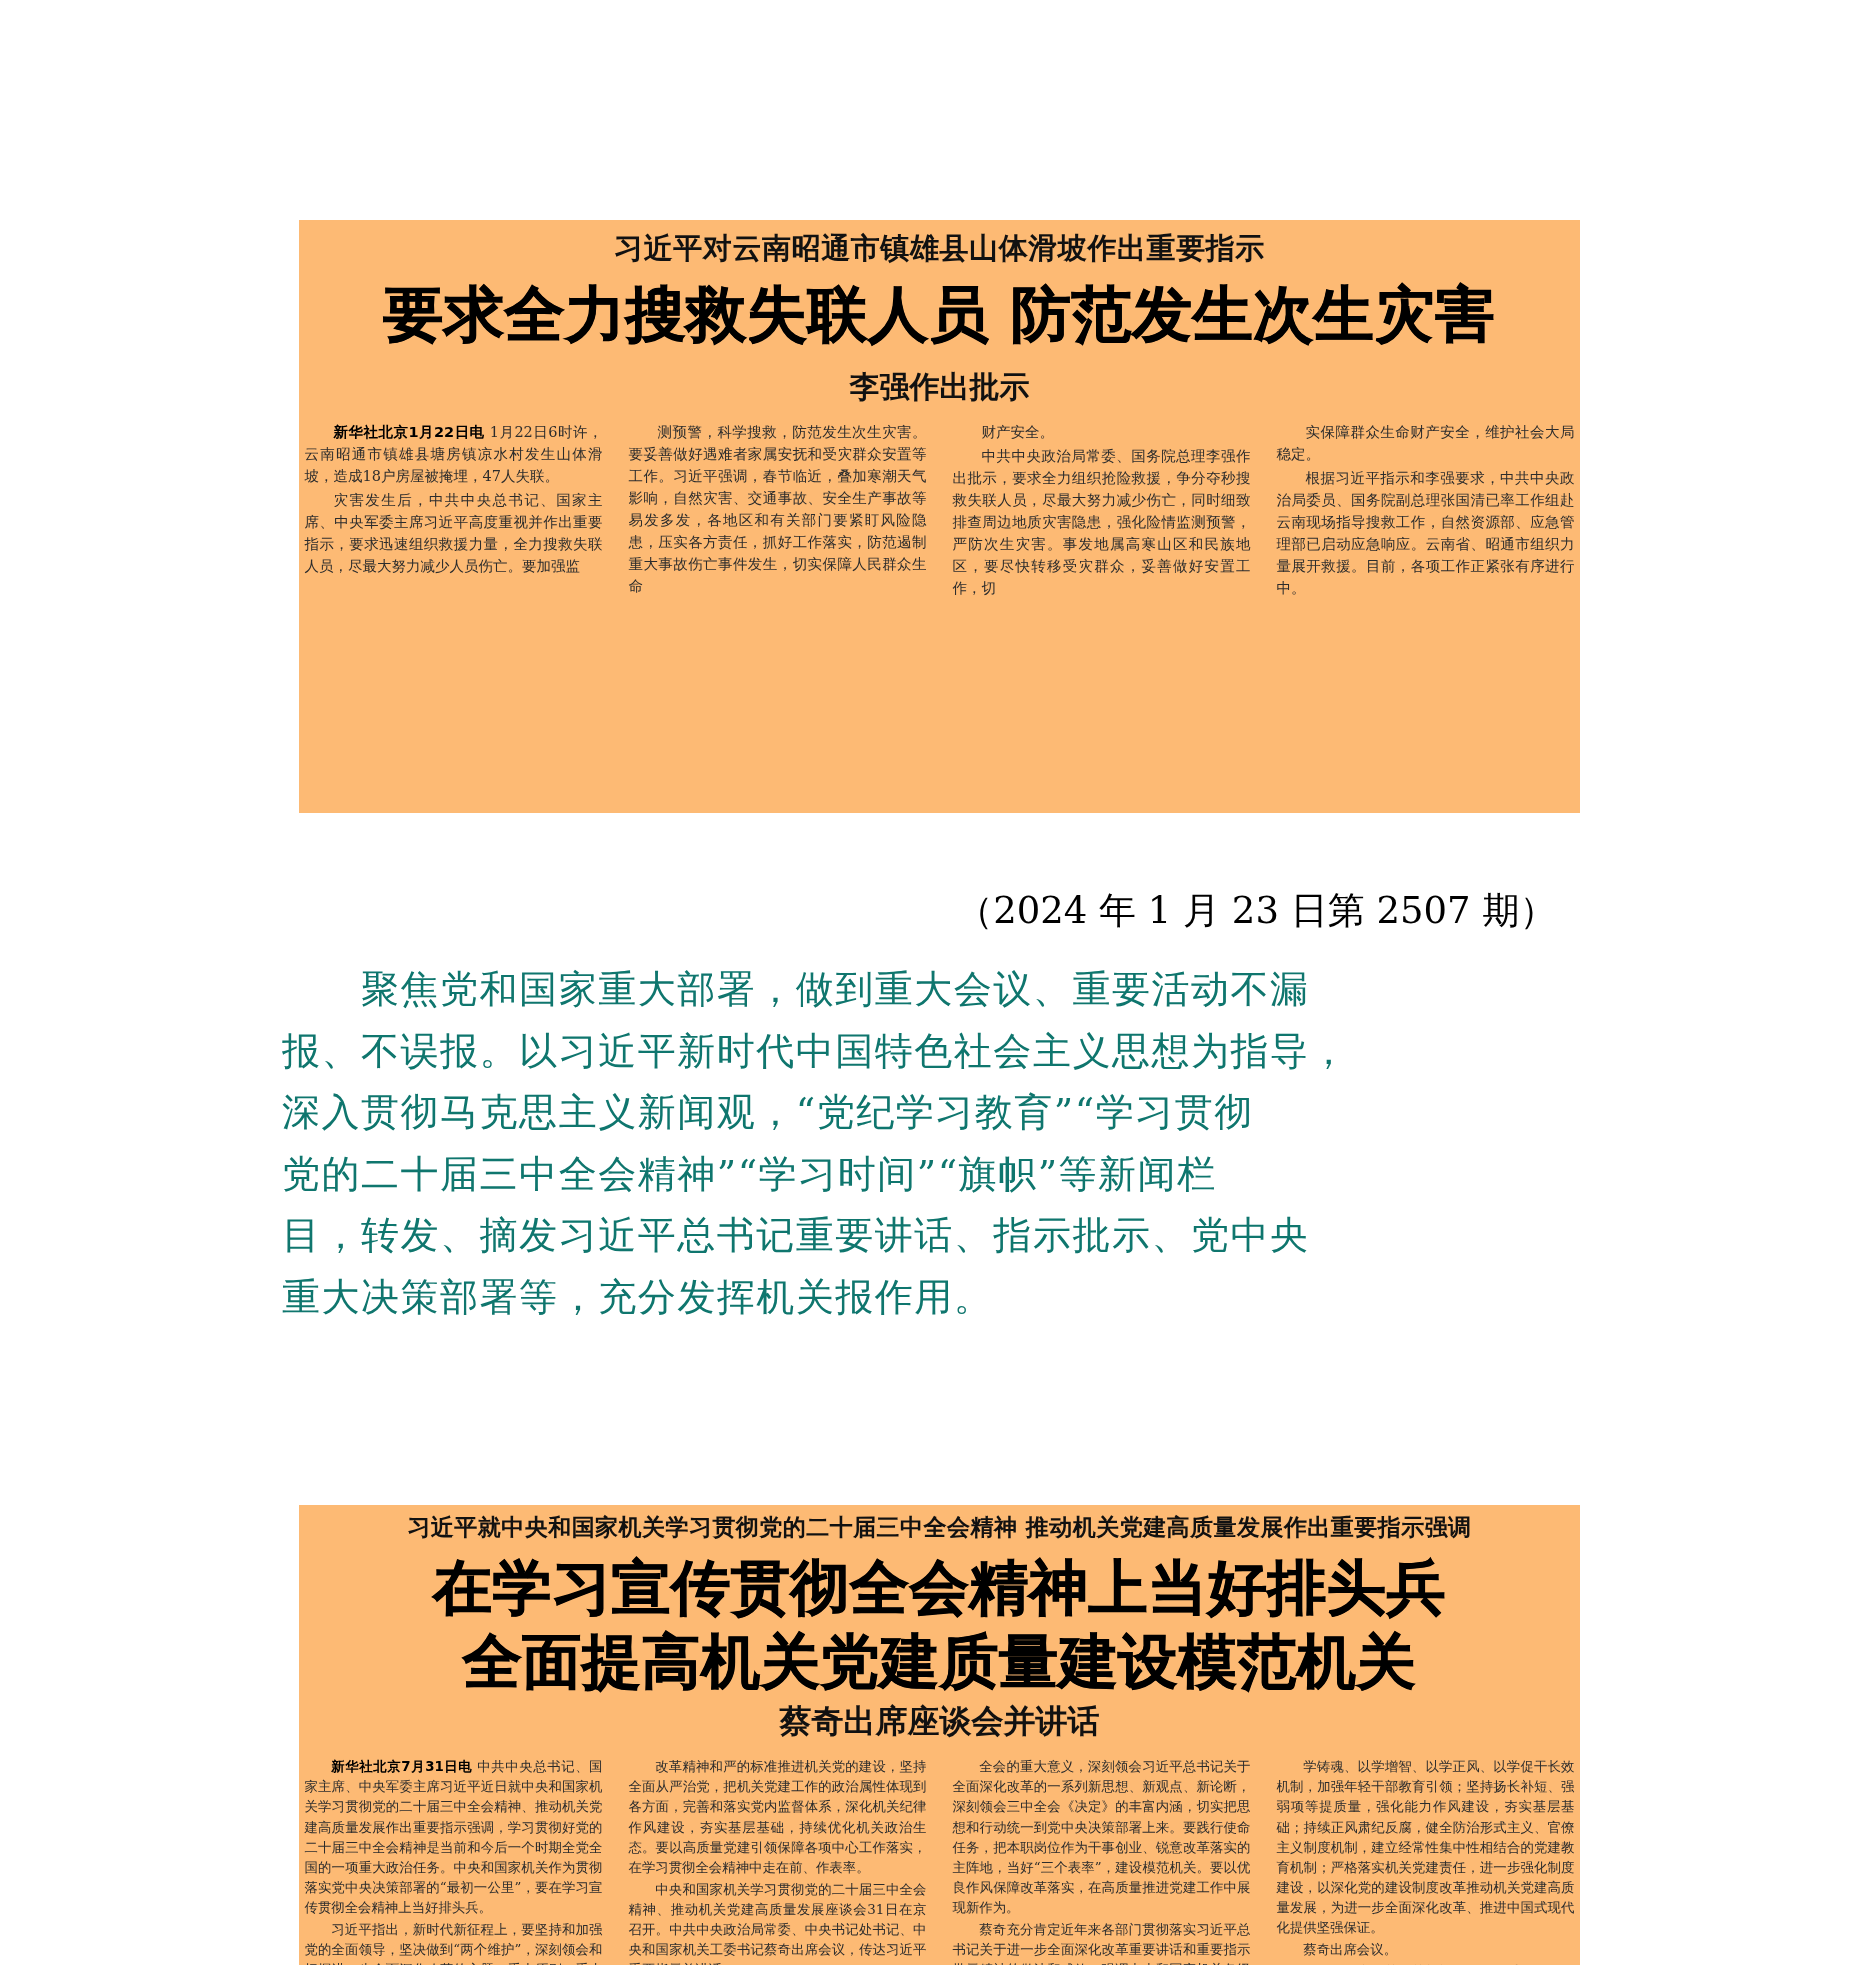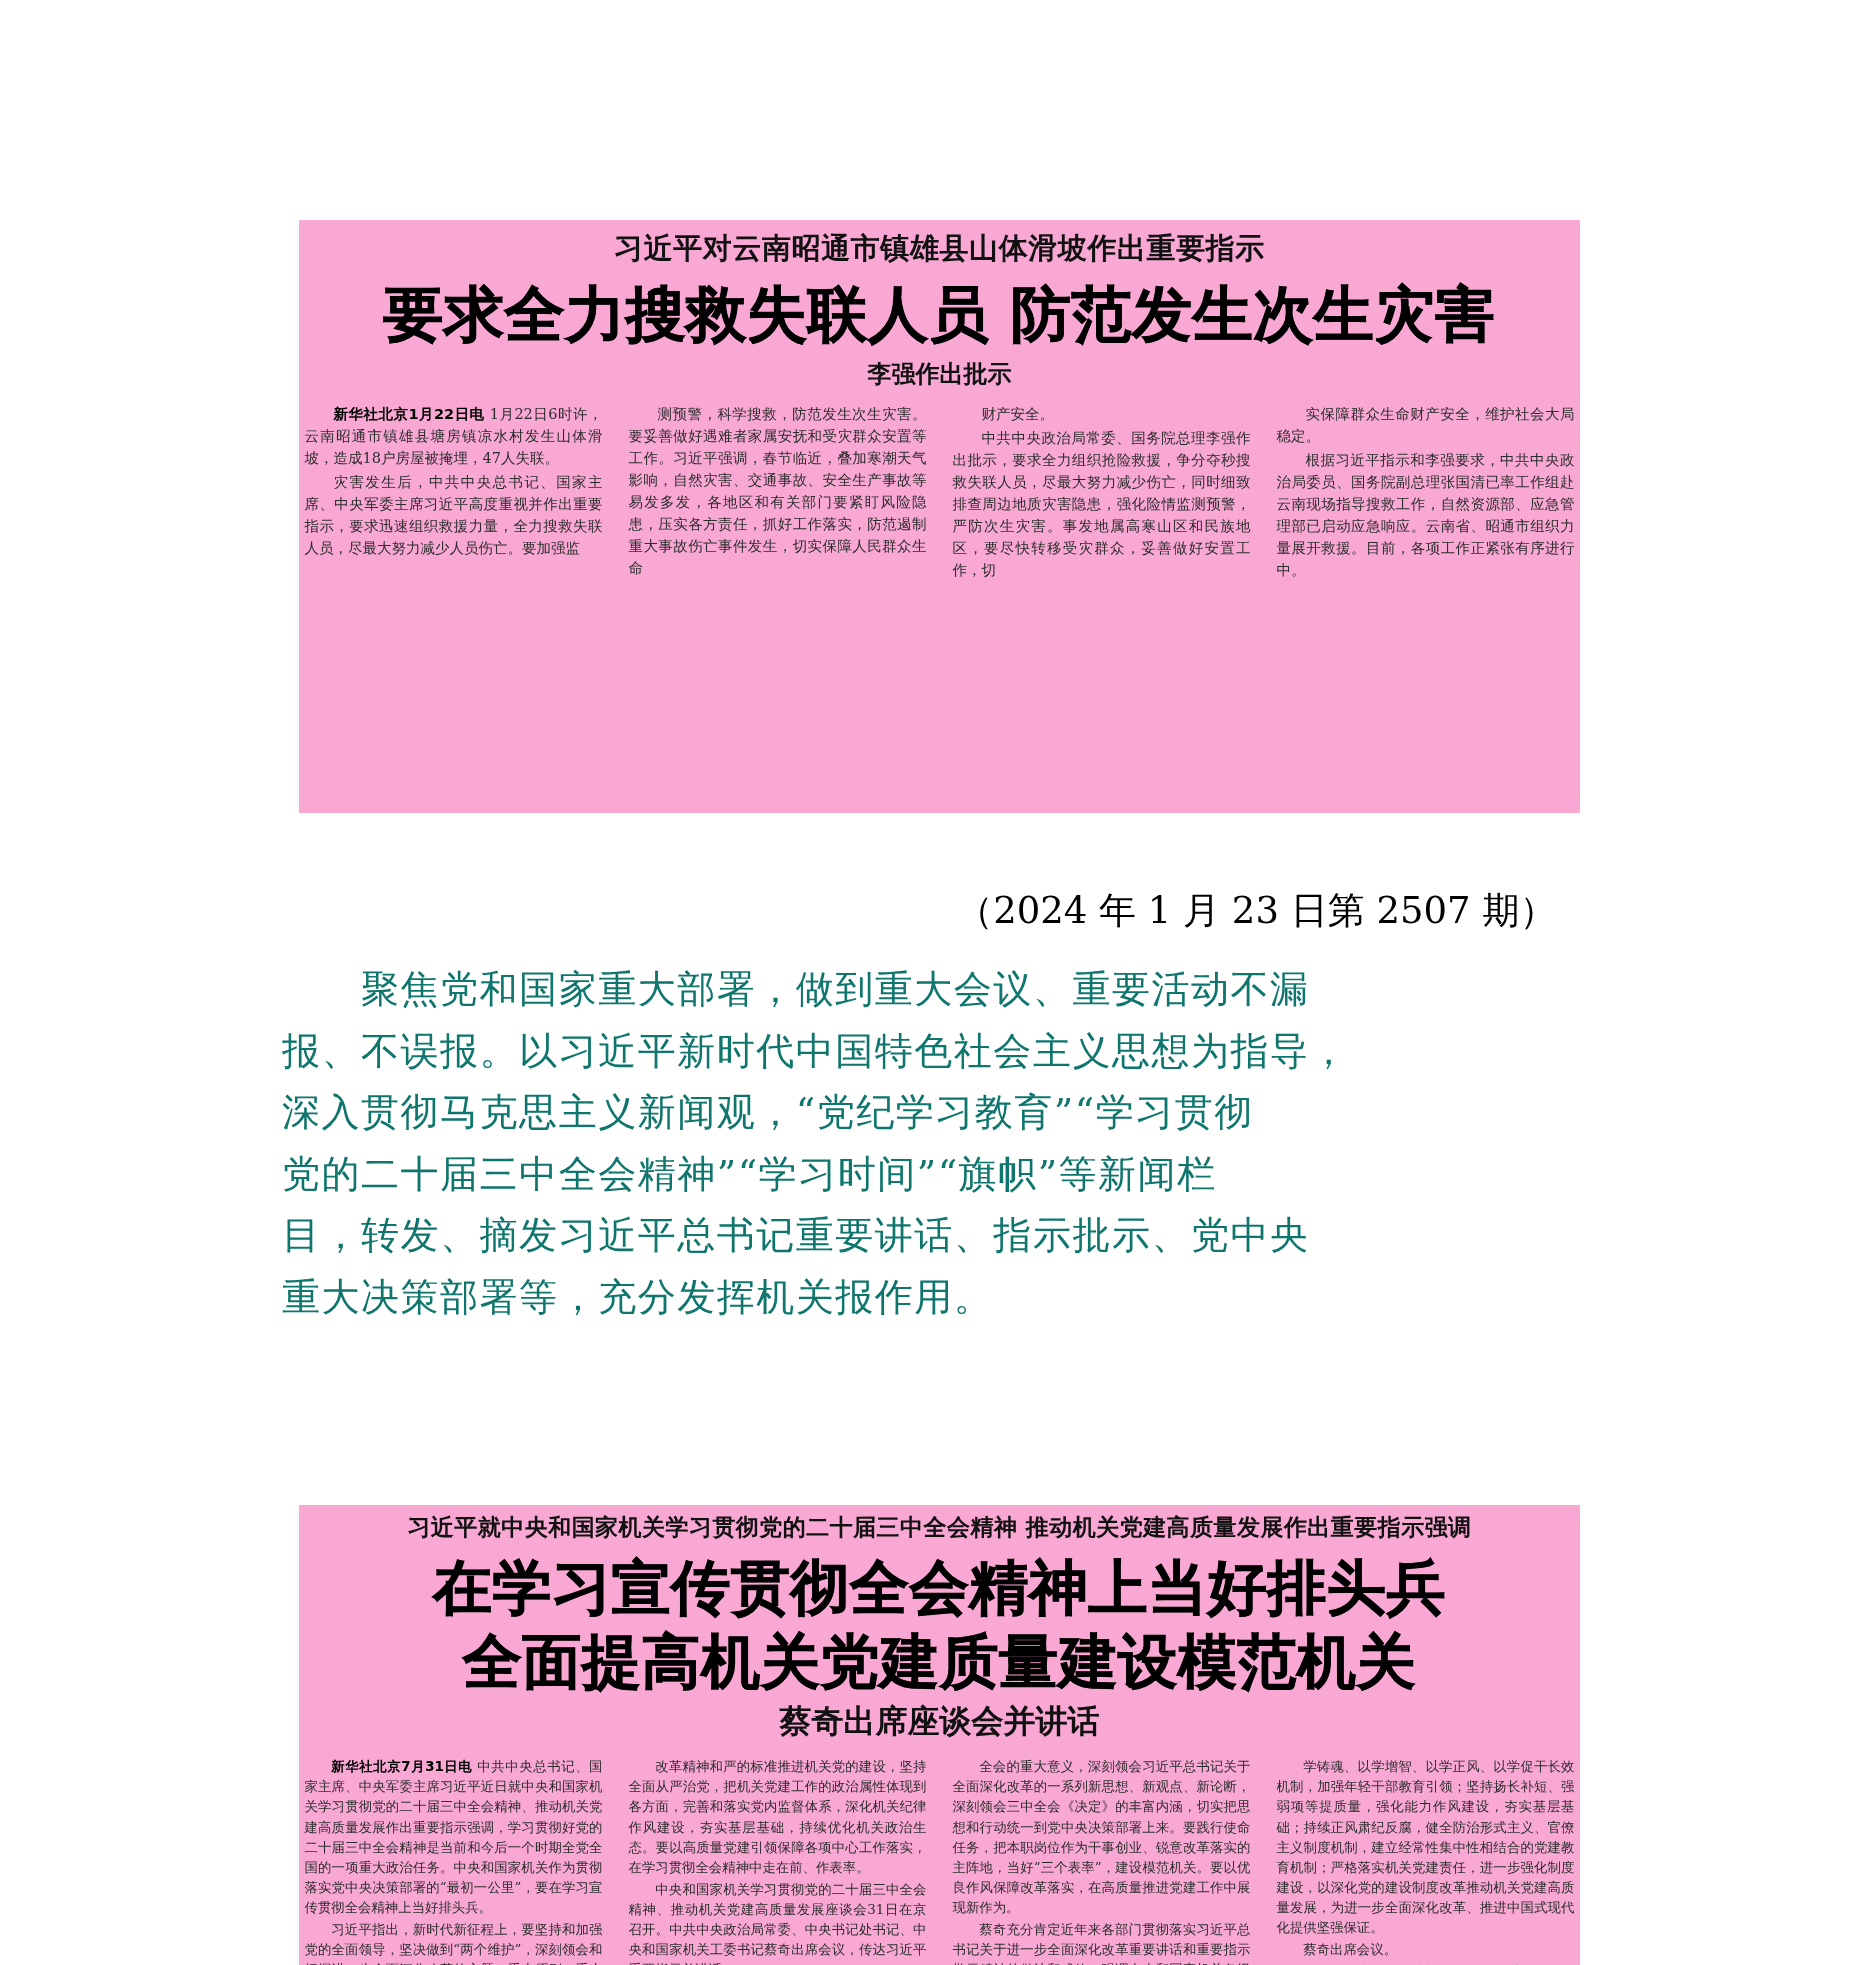--- a/index.html
+++ b/index.html
@@ -17,21 +17,21 @@
     height: 2647px;
     background: #ffffff;
     margin: 0 auto;
     overflow: hidden;
     box-sizing: border-box;
   }
 
   
   .clipping {
     position: absolute;
-    background: #f9a8d4;
+    background: #fdba74;
     box-sizing: border-box;
   }
   .clip-kicker {
     text-align: center;
     font-weight: 700;
     color: #111;
     letter-spacing: 0.02em;
     white-space: nowrap;
     font-family: "DejaVu Sans", "Liberation Sans", sans-serif;
   }
@@ -82,21 +82,21 @@
   
   #clipping-1 {
     left: 299px;
     top: 220px;
     width: 1281px;
     height: 593px;
   }
   #clipping-1 .clip-kicker { font-size: 29px; margin-top: 9.4px; }
   #clipping-1 .clip-main-line { font-size: 60px; margin-top: 13.4px; }
   #clipping-1 .clip-main-line + .clip-main-line { margin-top: 7px; }
-  #clipping-1 .clip-byline { font-size: 24px; margin-top: 12px; }
+  #clipping-1 .clip-byline { font-size: 30px; margin-top: 21px; }
   #clipping-1 .clip-columns { margin-top: 13.4px; font-size: 14.5px; line-height: 1.52; }
 
   
   #clipping-2 {
     left: 299px;
     top: 1505px;
     width: 1281px;
     height: 920px;
   }
   #clipping-2 .clip-kicker { font-size: 23px; margin-top: 7px; }

